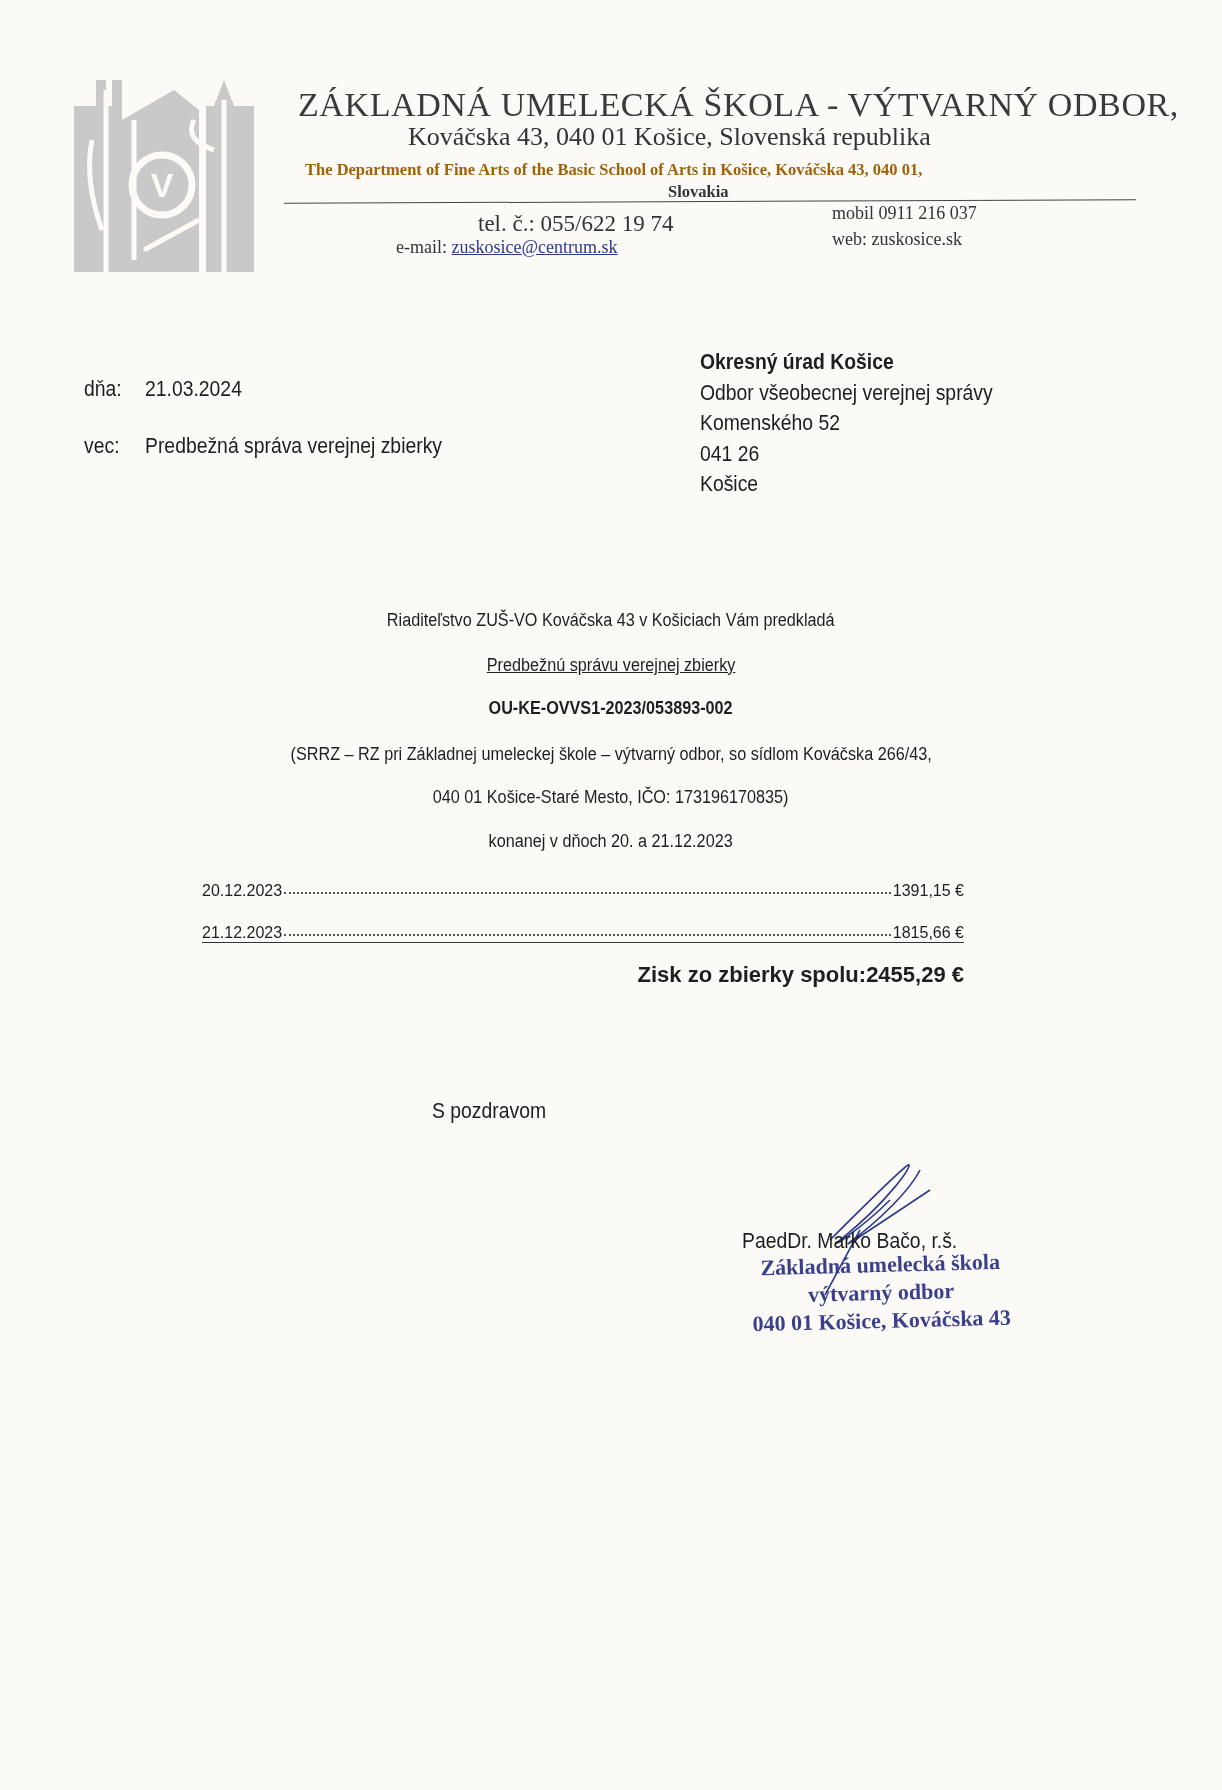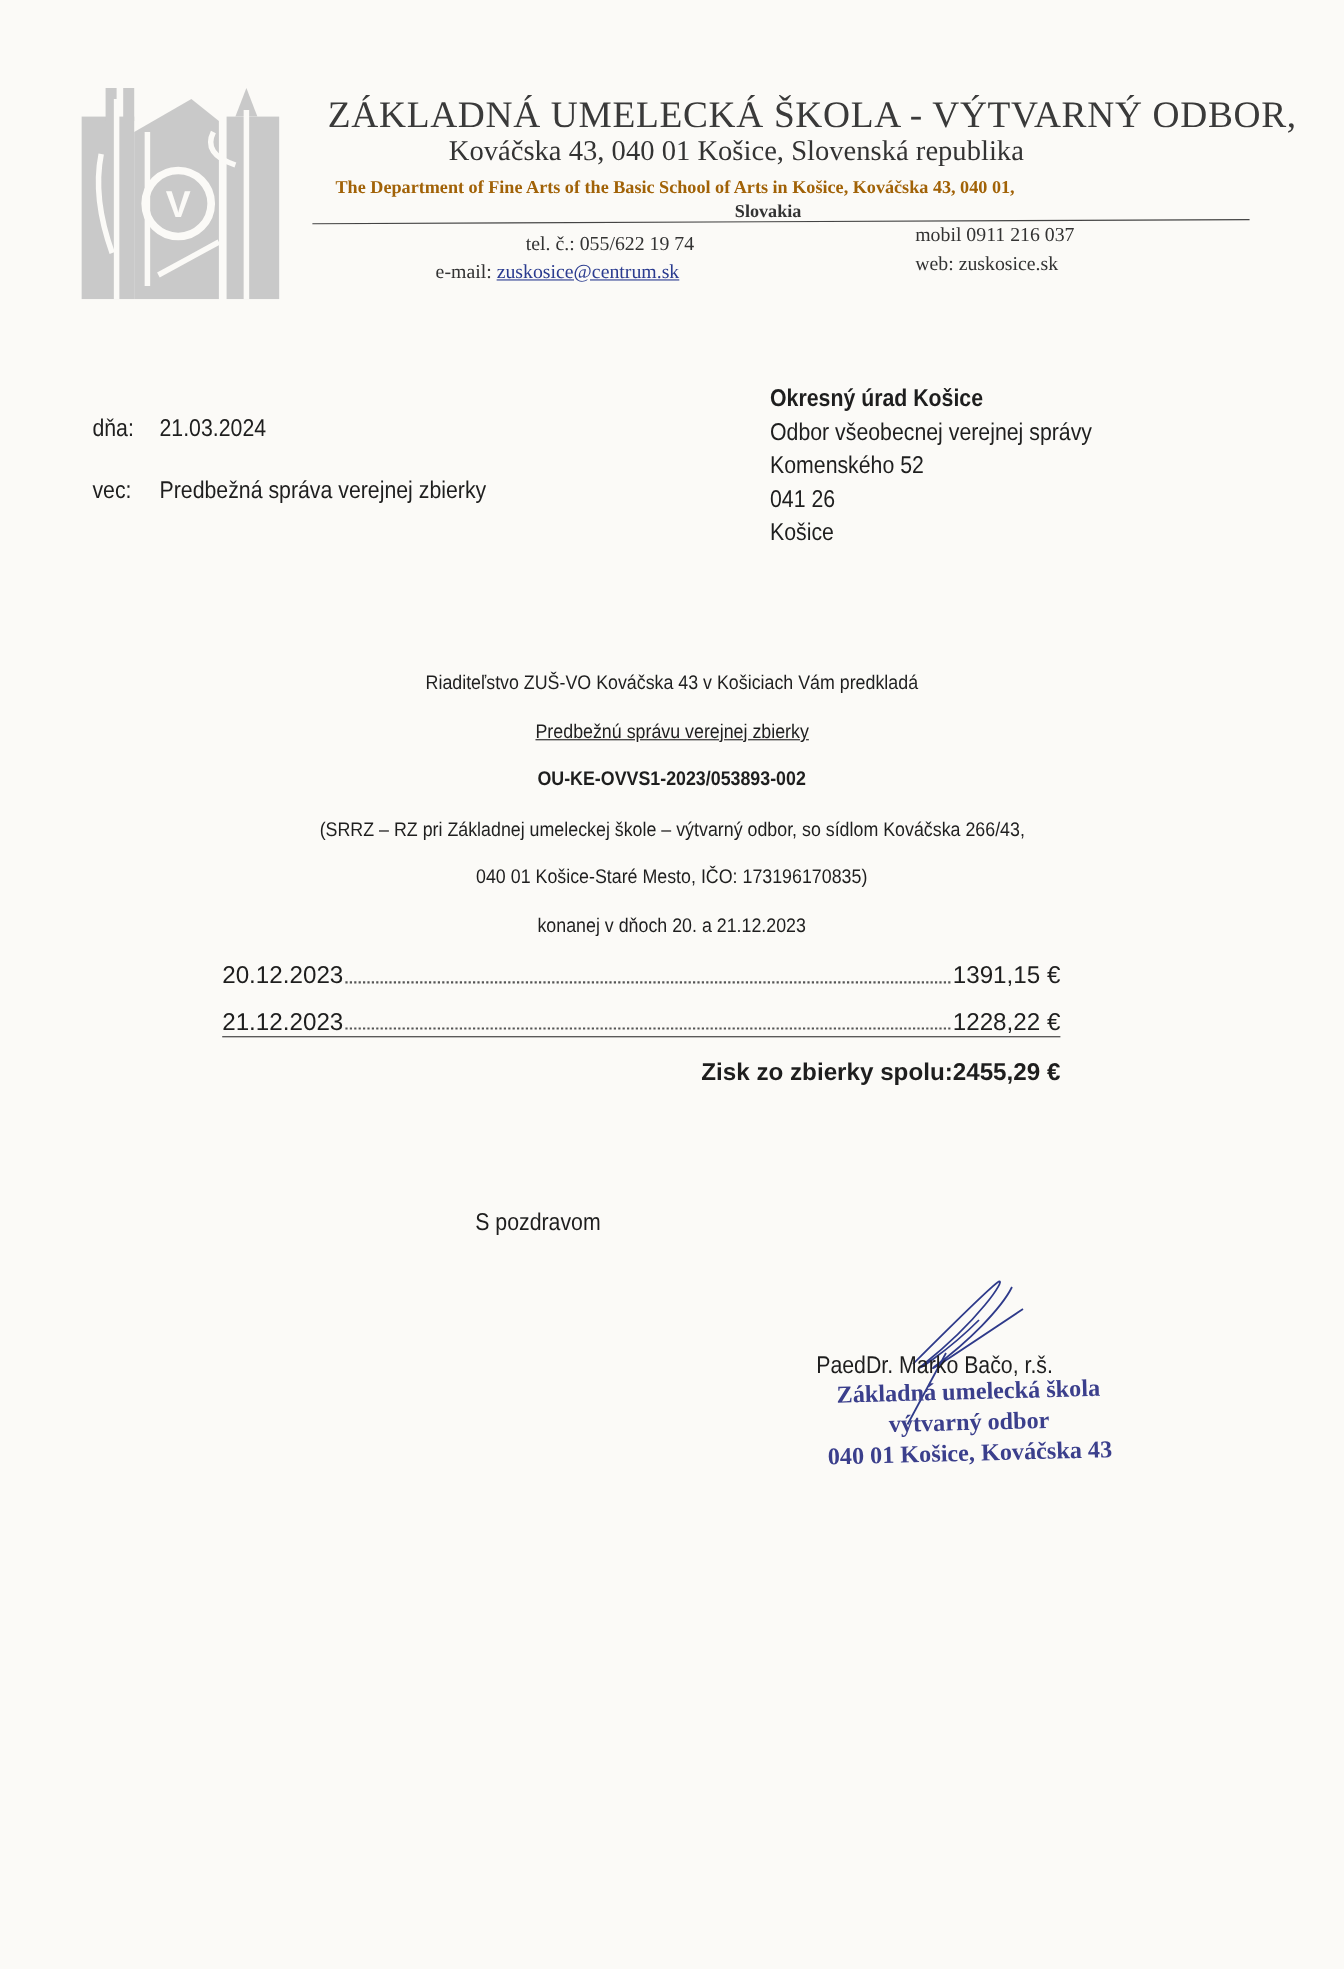--- a/index.html
+++ b/index.html
@@ -14,42 +14,42 @@
   .serif { font-family: "Liberation Serif", serif; }
   .narrow { font-family: "Liberation Sans", sans-serif; transform: scaleX(0.88); transform-origin: left top; }
 
   
   #logo { left: 74px; top: 80px; width: 180px; height: 192px; }
   #hdr-title { left: 298px; top: 86px; font-size: 34px; letter-spacing: 0.6px; color: #3a3a3a; white-space: nowrap; }
   #hdr-address { left: 408px; top: 122px; font-size: 26px; color: #333; white-space: nowrap; }
   #hdr-english { left: 305px; top: 160px; font-size: 16.5px; font-weight: bold; color: #a16207; white-space: nowrap; }
   #hdr-english-2 { left: 668px; top: 182px; font-size: 16.5px; font-weight: bold; color: #333; }
   #hdr-rule { left: 284px; top: 201px; width: 852px; height: 0; border-top: 1.5px solid #444; transform: rotate(-0.25deg); }
-  #hdr-tel { left: 478px; top: 211px; font-size: 18px; color: #333; white-space: nowrap; }
+  #hdr-tel { left: 478px; top: 211px; font-size: 23px; color: #333; white-space: nowrap; }
   #hdr-email { left: 396px; top: 237px; font-size: 18px; color: #333; white-space: nowrap; }
   #hdr-email a { color: #2a3b8f; text-decoration: underline; }
   #hdr-mobil { left: 832px; top: 203px; font-size: 18px; color: #333; white-space: nowrap; }
   #hdr-web { left: 832px; top: 229px; font-size: 18px; color: #333; white-space: nowrap; }
 
   
   .meta-label { left: 84px; font-size: 22px; }
   .meta-value { left: 145px; font-size: 22px; white-space: nowrap; }
 
   
   #recipient { left: 700px; top: 347px; font-size: 22px; line-height: 30.5px; white-space: nowrap; }
   #recipient .name { font-weight: bold; }
 
   
   .center-line { left: 0; width: 1222px; text-align: center; font-size: 18px; white-space: nowrap; }
   .center-line span { display: inline-block; transform: scaleX(0.9); }
   .u { text-decoration: underline; }
   .b { font-weight: bold; }
 
   
-  .amt-row { left: 202px; width: 762px; height: 30px; display: flex; align-items: flex-end; font-size: 22px; }
+  .amt-row { left: 202px; width: 762px; height: 30px; display: flex; align-items: flex-end; font-size: 16px; }
   .amt-row .date { white-space: nowrap; }
   .amt-row .dots { flex: 1; border-bottom: 2px dotted #555; margin: 0 2px 6px 2px; height: 0; }
   .amt-row .val { white-space: nowrap; }
   .amt-row.ul { border-bottom: 1.5px solid #333; }
   .total-row { left: 202px; width: 762px; display: flex; justify-content: flex-end; font-size: 22px; font-weight: bold; }
 
   #greeting { left: 432px; top: 1098px; font-size: 22px; }
 
   
   #signer { left: 742px; top: 1228px; font-size: 22px; white-space: nowrap; }
@@ -114,21 +114,21 @@
 <div class="abs center-line" style="top:831px"><span>konanej v dňoch 20. a 21.12.2023</span></div>
 
 <div class="abs amt-row" style="top:870px">
   <span class="date">20.12.2023</span>
   <span class="dots"></span>
   <span class="val">1391,15 €</span>
 </div>
 <div class="abs amt-row ul" style="top:912px">
   <span class="date">21.12.2023</span>
   <span class="dots"></span>
-  <span class="val">1228,22 €</span>
+  <span class="val">1815,66 €</span>
 </div>
 <div class="abs total-row" style="top:962px">
   <span>Zisk zo zbierky spolu:</span>
   <span>2455,29 €</span>
 </div>
 
 <div id="greeting" class="abs narrow">S pozdravom</div>
 
 <svg id="signature" class="abs" viewBox="0 0 120 140">
   <g fill="none" stroke="#2e3a8a" stroke-width="1.6">

